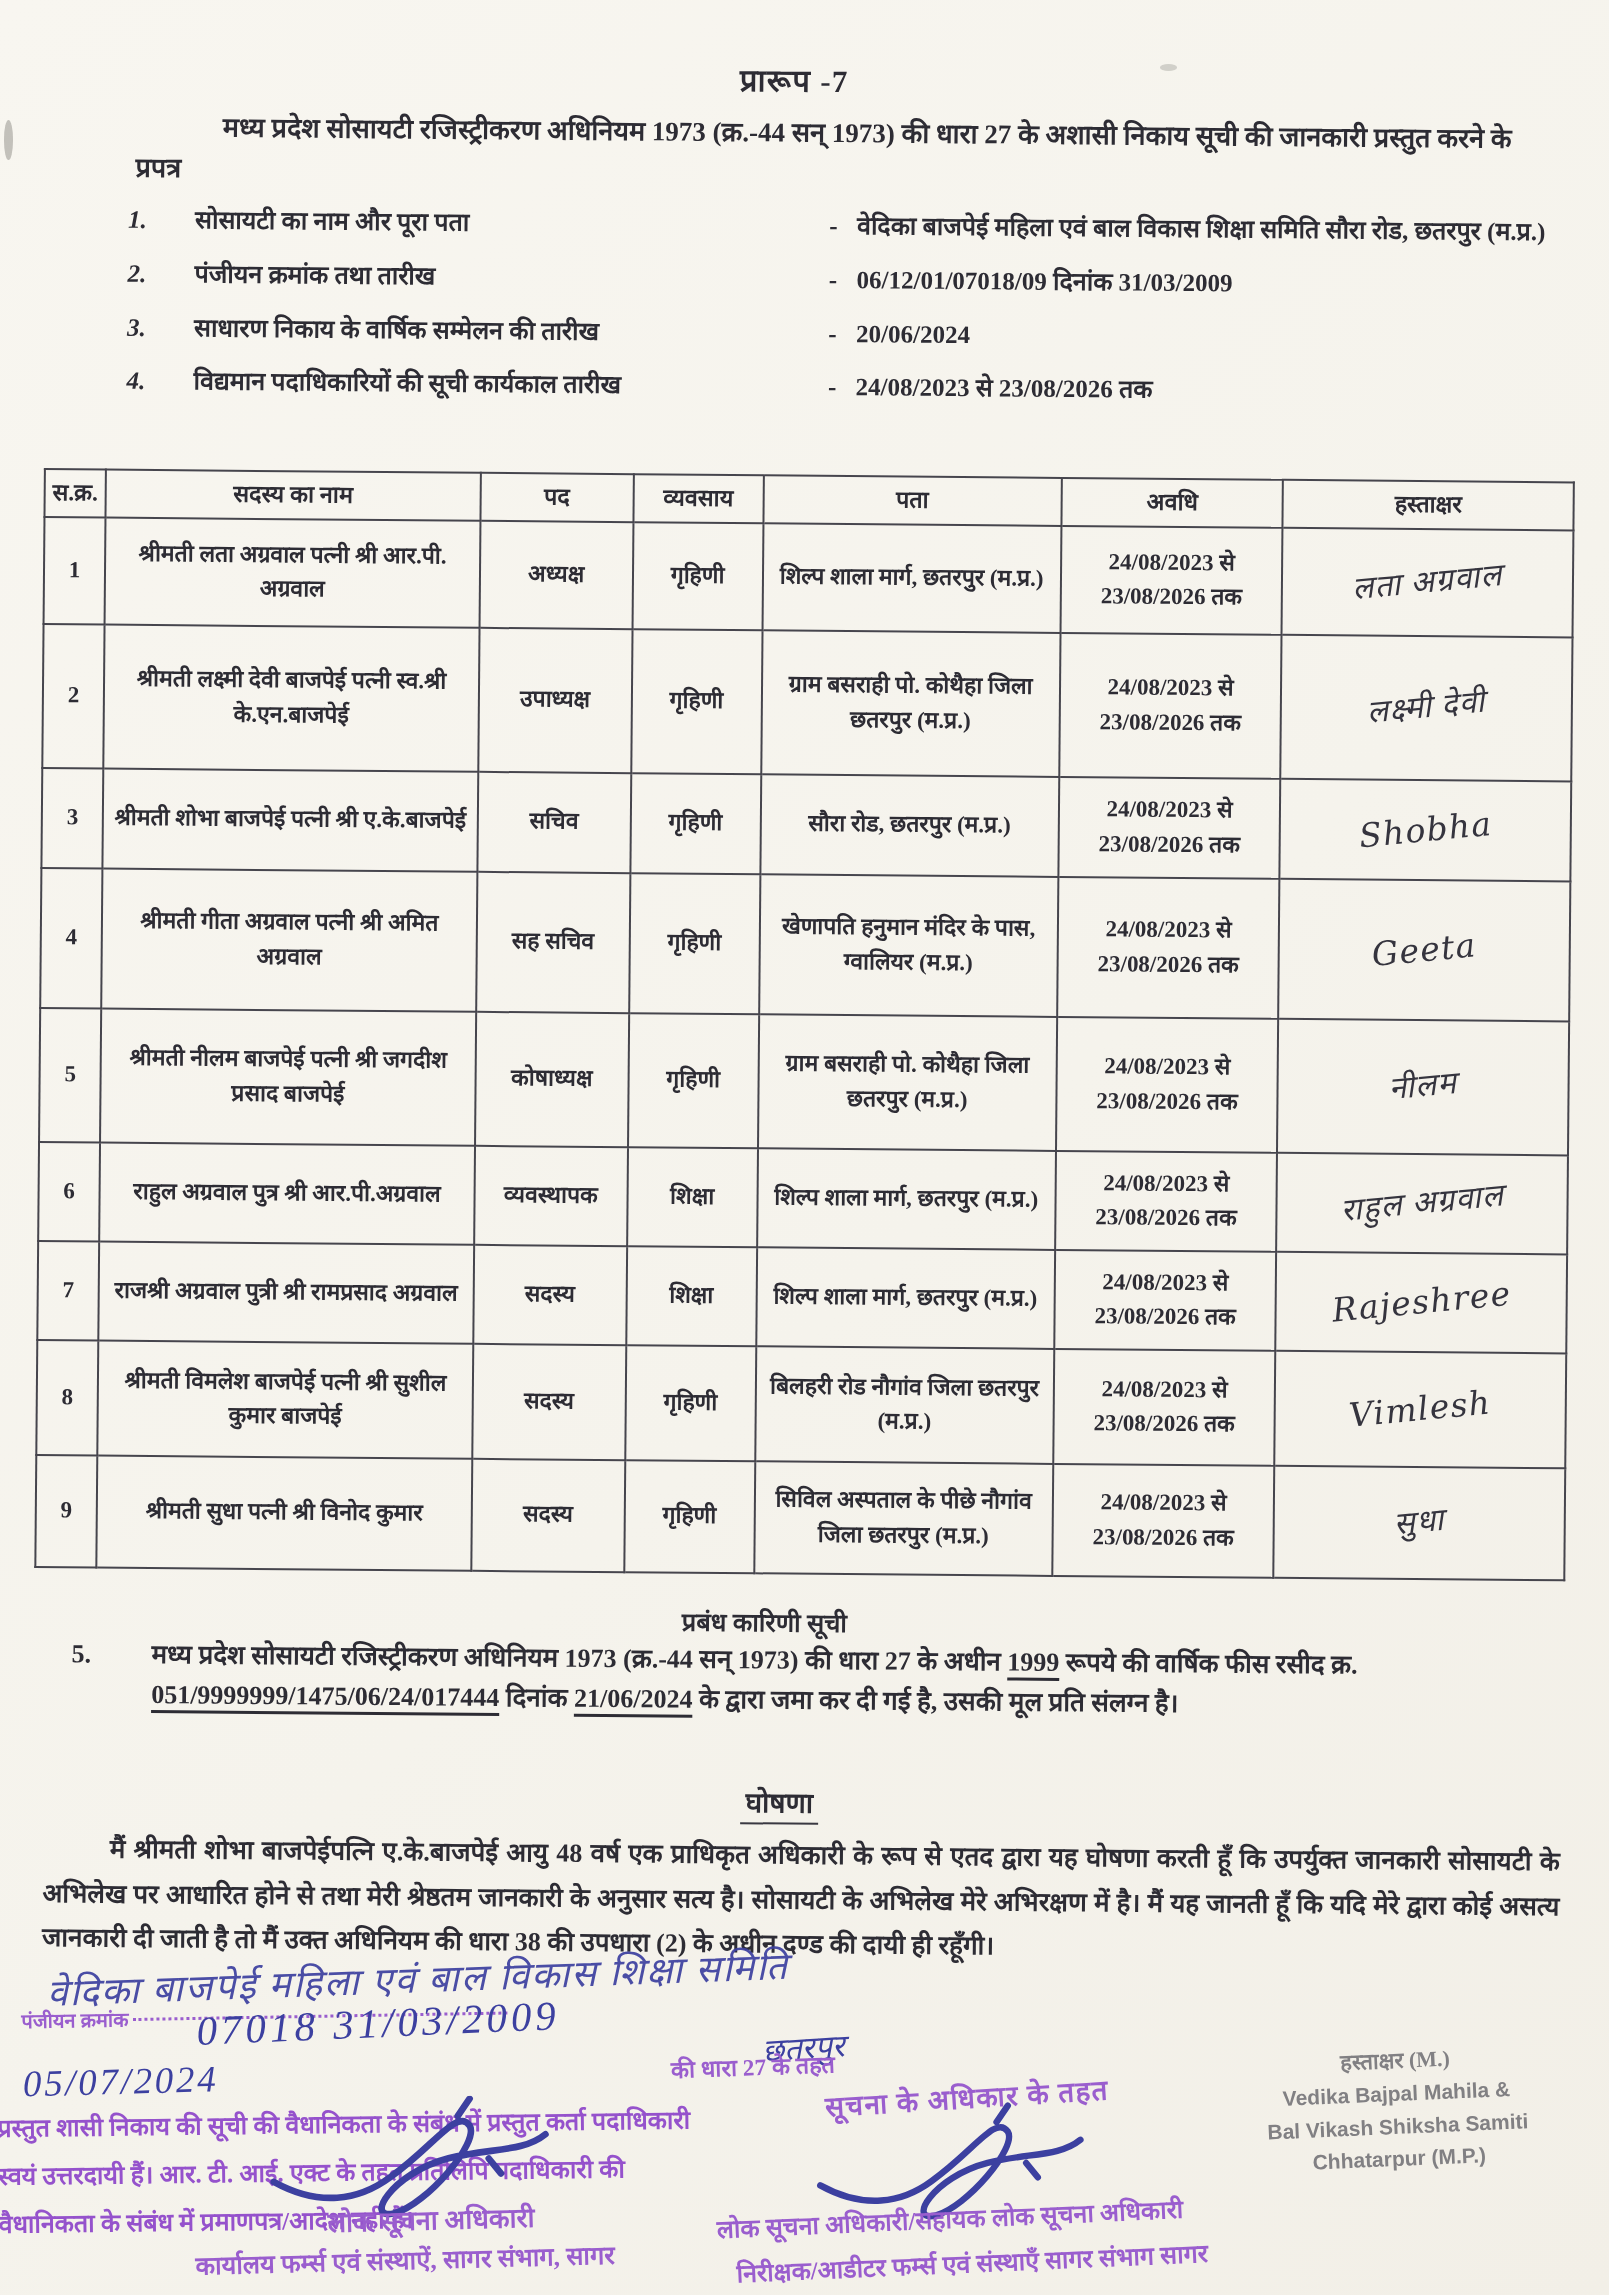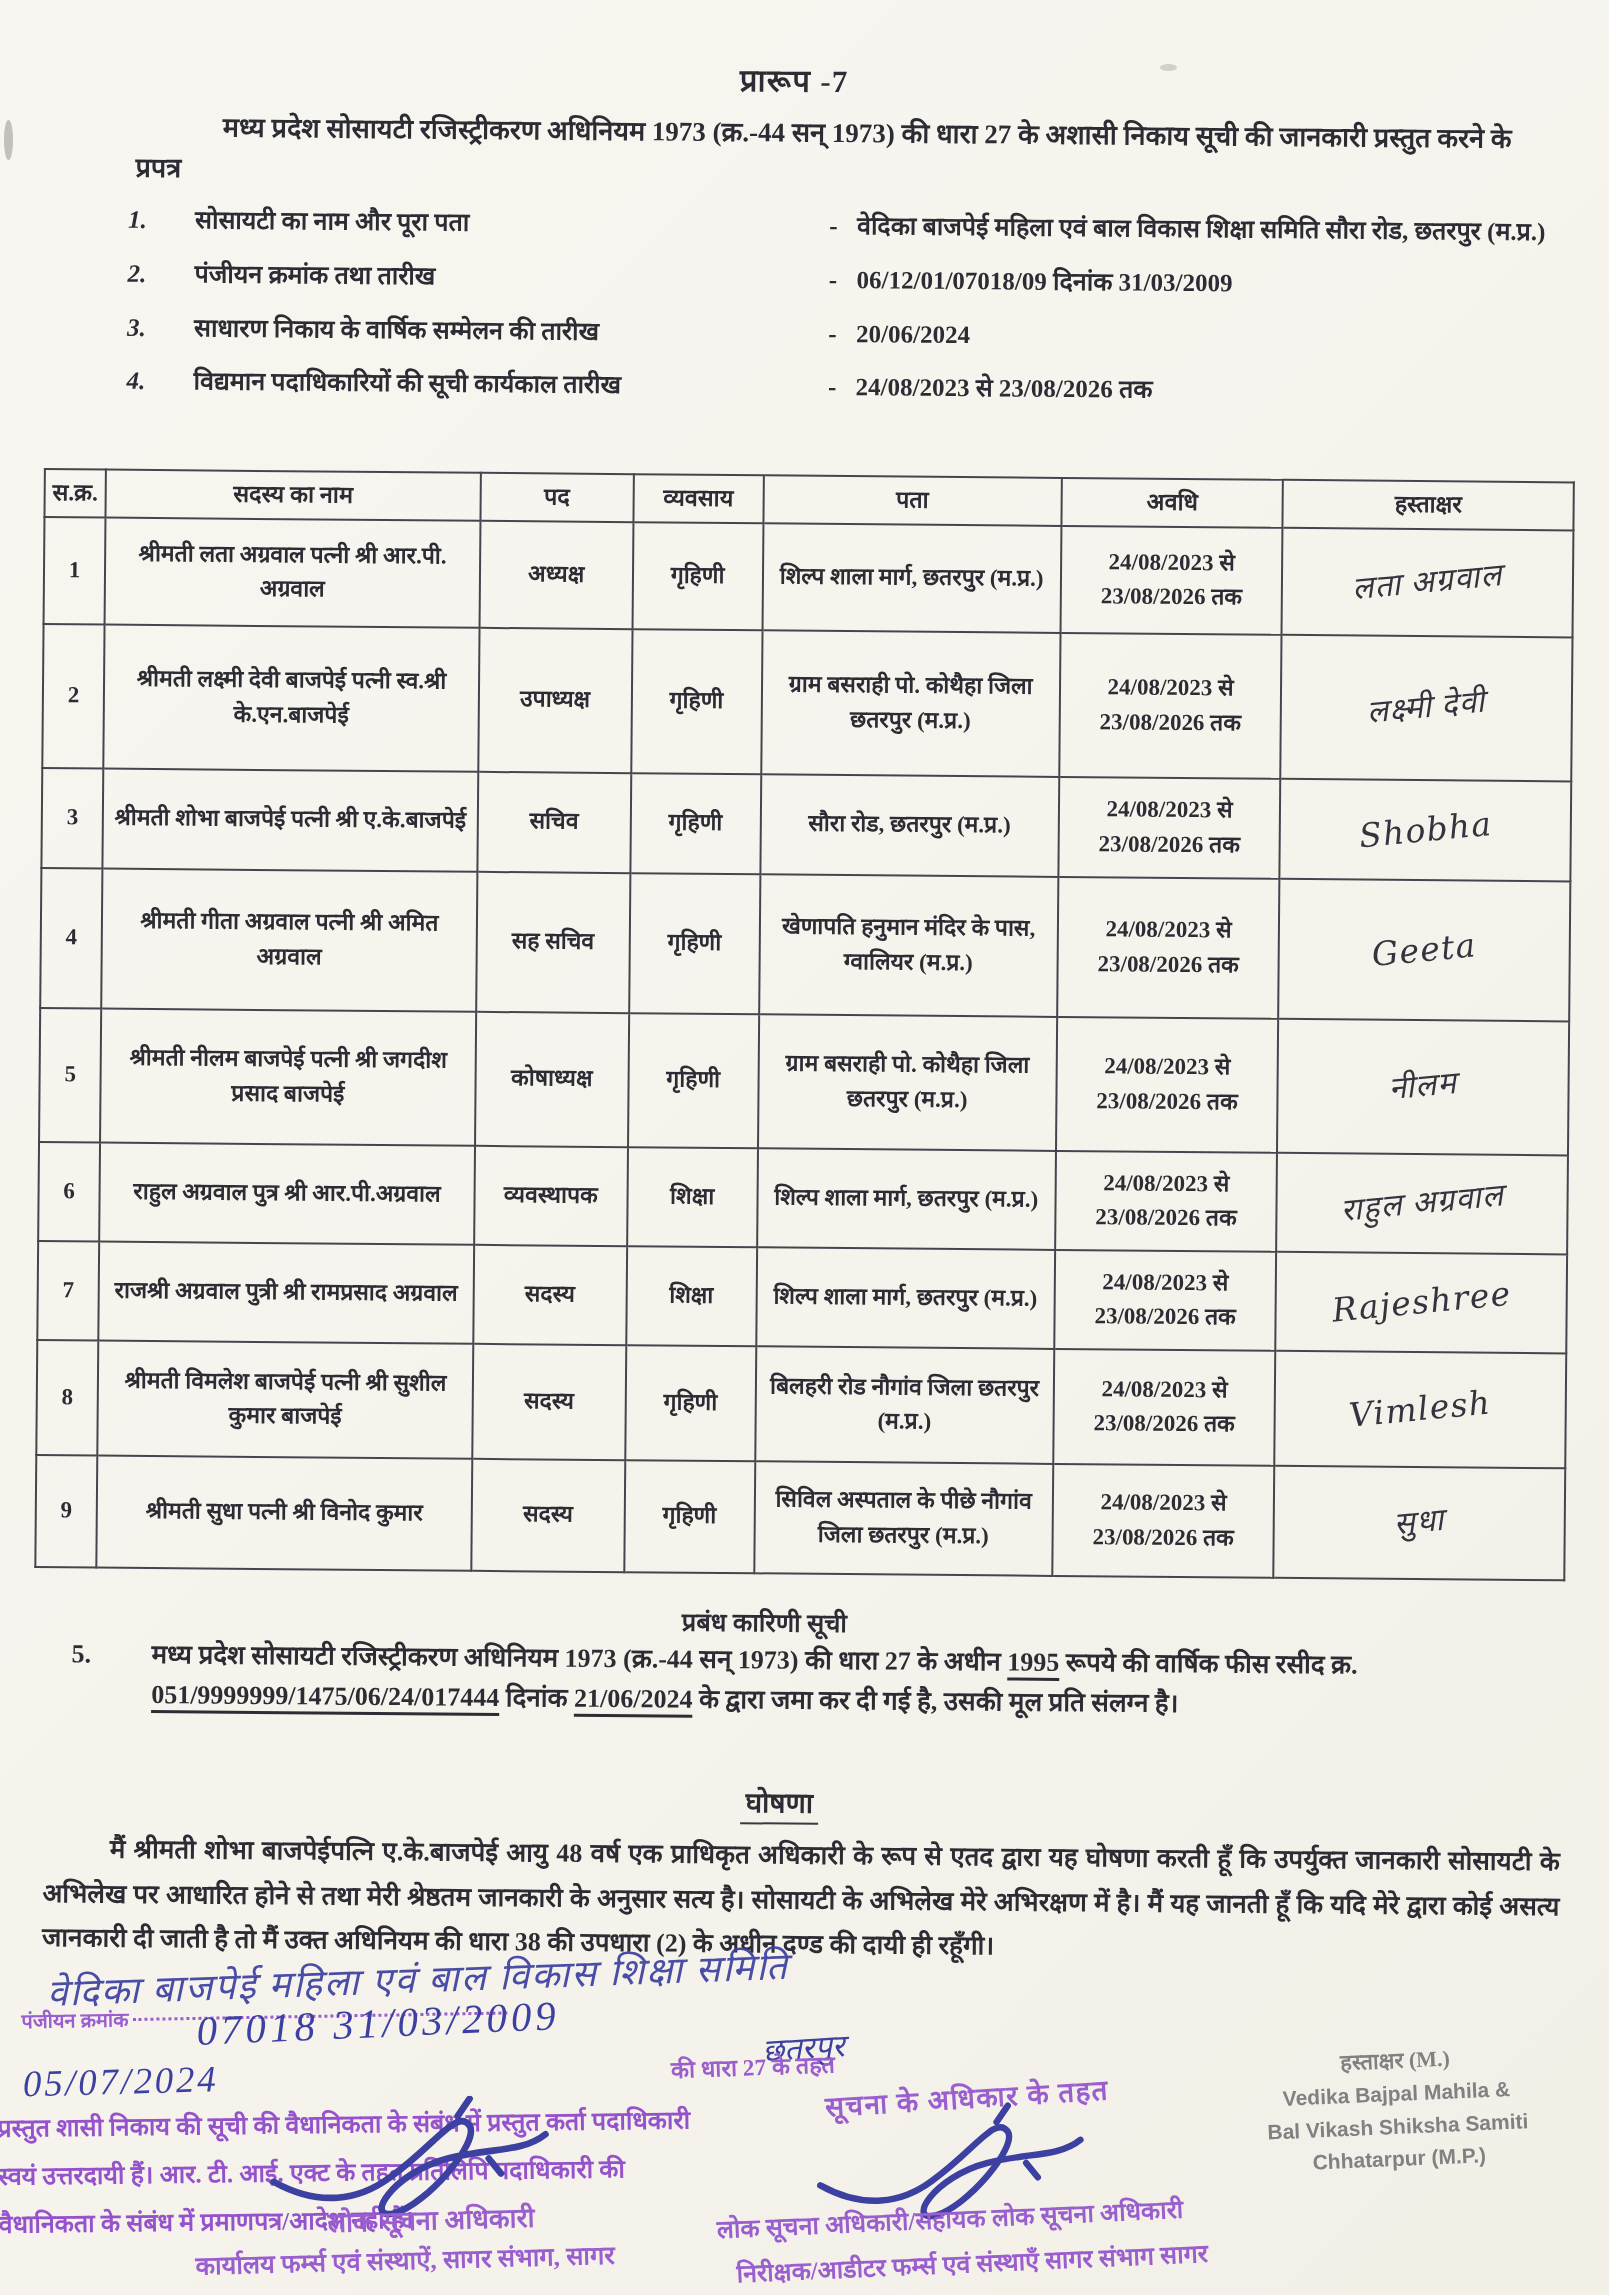--- a/index.html
+++ b/index.html
@@ -244,21 +244,21 @@
             <td class="c-period">24/08/2023 से 23/08/2026 तक</td>
             <td class="c-sign"><span class="sig sig-dev">सुधा</span></td>
           </tr>
         </tbody>
     </table>
 
     <div class="tbl-caption">प्रबंध कारिणी सूची</div>
 
     <div class="item5">
       <span class="num">5.</span>
-      <span><span>मध्य प्रदेश सोसायटी रजिस्ट्रीकरण अधिनियम 1973 (क्र.-44 सन् 1973) की धारा 27 के अधीन </span><span class="u">1995</span><span> रूपये की वार्षिक फीस रसीद क्र. </span><span class="u">051/9999999/1475/06/24/017444</span><span> दिनांक </span><span class="u">21/06/2024</span><span> के द्वारा जमा कर दी गई है, उसकी मूल प्रति संलग्न है।</span></span>
+      <span><span>मध्य प्रदेश सोसायटी रजिस्ट्रीकरण अधिनियम 1973 (क्र.-44 सन् 1973) की धारा 27 के अधीन </span><span class="u">1999</span><span> रूपये की वार्षिक फीस रसीद क्र. </span><span class="u">051/9999999/1475/06/24/017444</span><span> दिनांक </span><span class="u">21/06/2024</span><span> के द्वारा जमा कर दी गई है, उसकी मूल प्रति संलग्न है।</span></span>
     </div>
 
     <div class="decl-head">
       <span class="inner">घोषणा</span>
     </div>
     <div class="decl-body">मैं श्रीमती शोभा बाजपेईपत्नि ए.के.बाजपेई आयु 48 वर्ष एक प्राधिकृत अधिकारी के रूप से एतद द्वारा यह घोषणा करती हूँ कि उपर्युक्त जानकारी सोसायटी के अभिलेख पर आधारित होने से तथा मेरी श्रेष्ठतम जानकारी के अनुसार सत्य है। सोसायटी के अभिलेख मेरे अभिरक्षण में है। मैं यह जानती हूँ कि यदि मेरे द्वारा कोई असत्य जानकारी दी जाती है तो मैं उक्त अधिनियम की धारा 38 की उपधारा (2) के अधीन दण्ड की दायी ही रहूँगी।</div>
 
     <div class="hand soc-line">वेदिका बाजपेई महिला एवं बाल विकास शिक्षा समिति</div>
     <div class="hand soc-city">छतरपुर</div>
     <div class="stampP reg-label">

